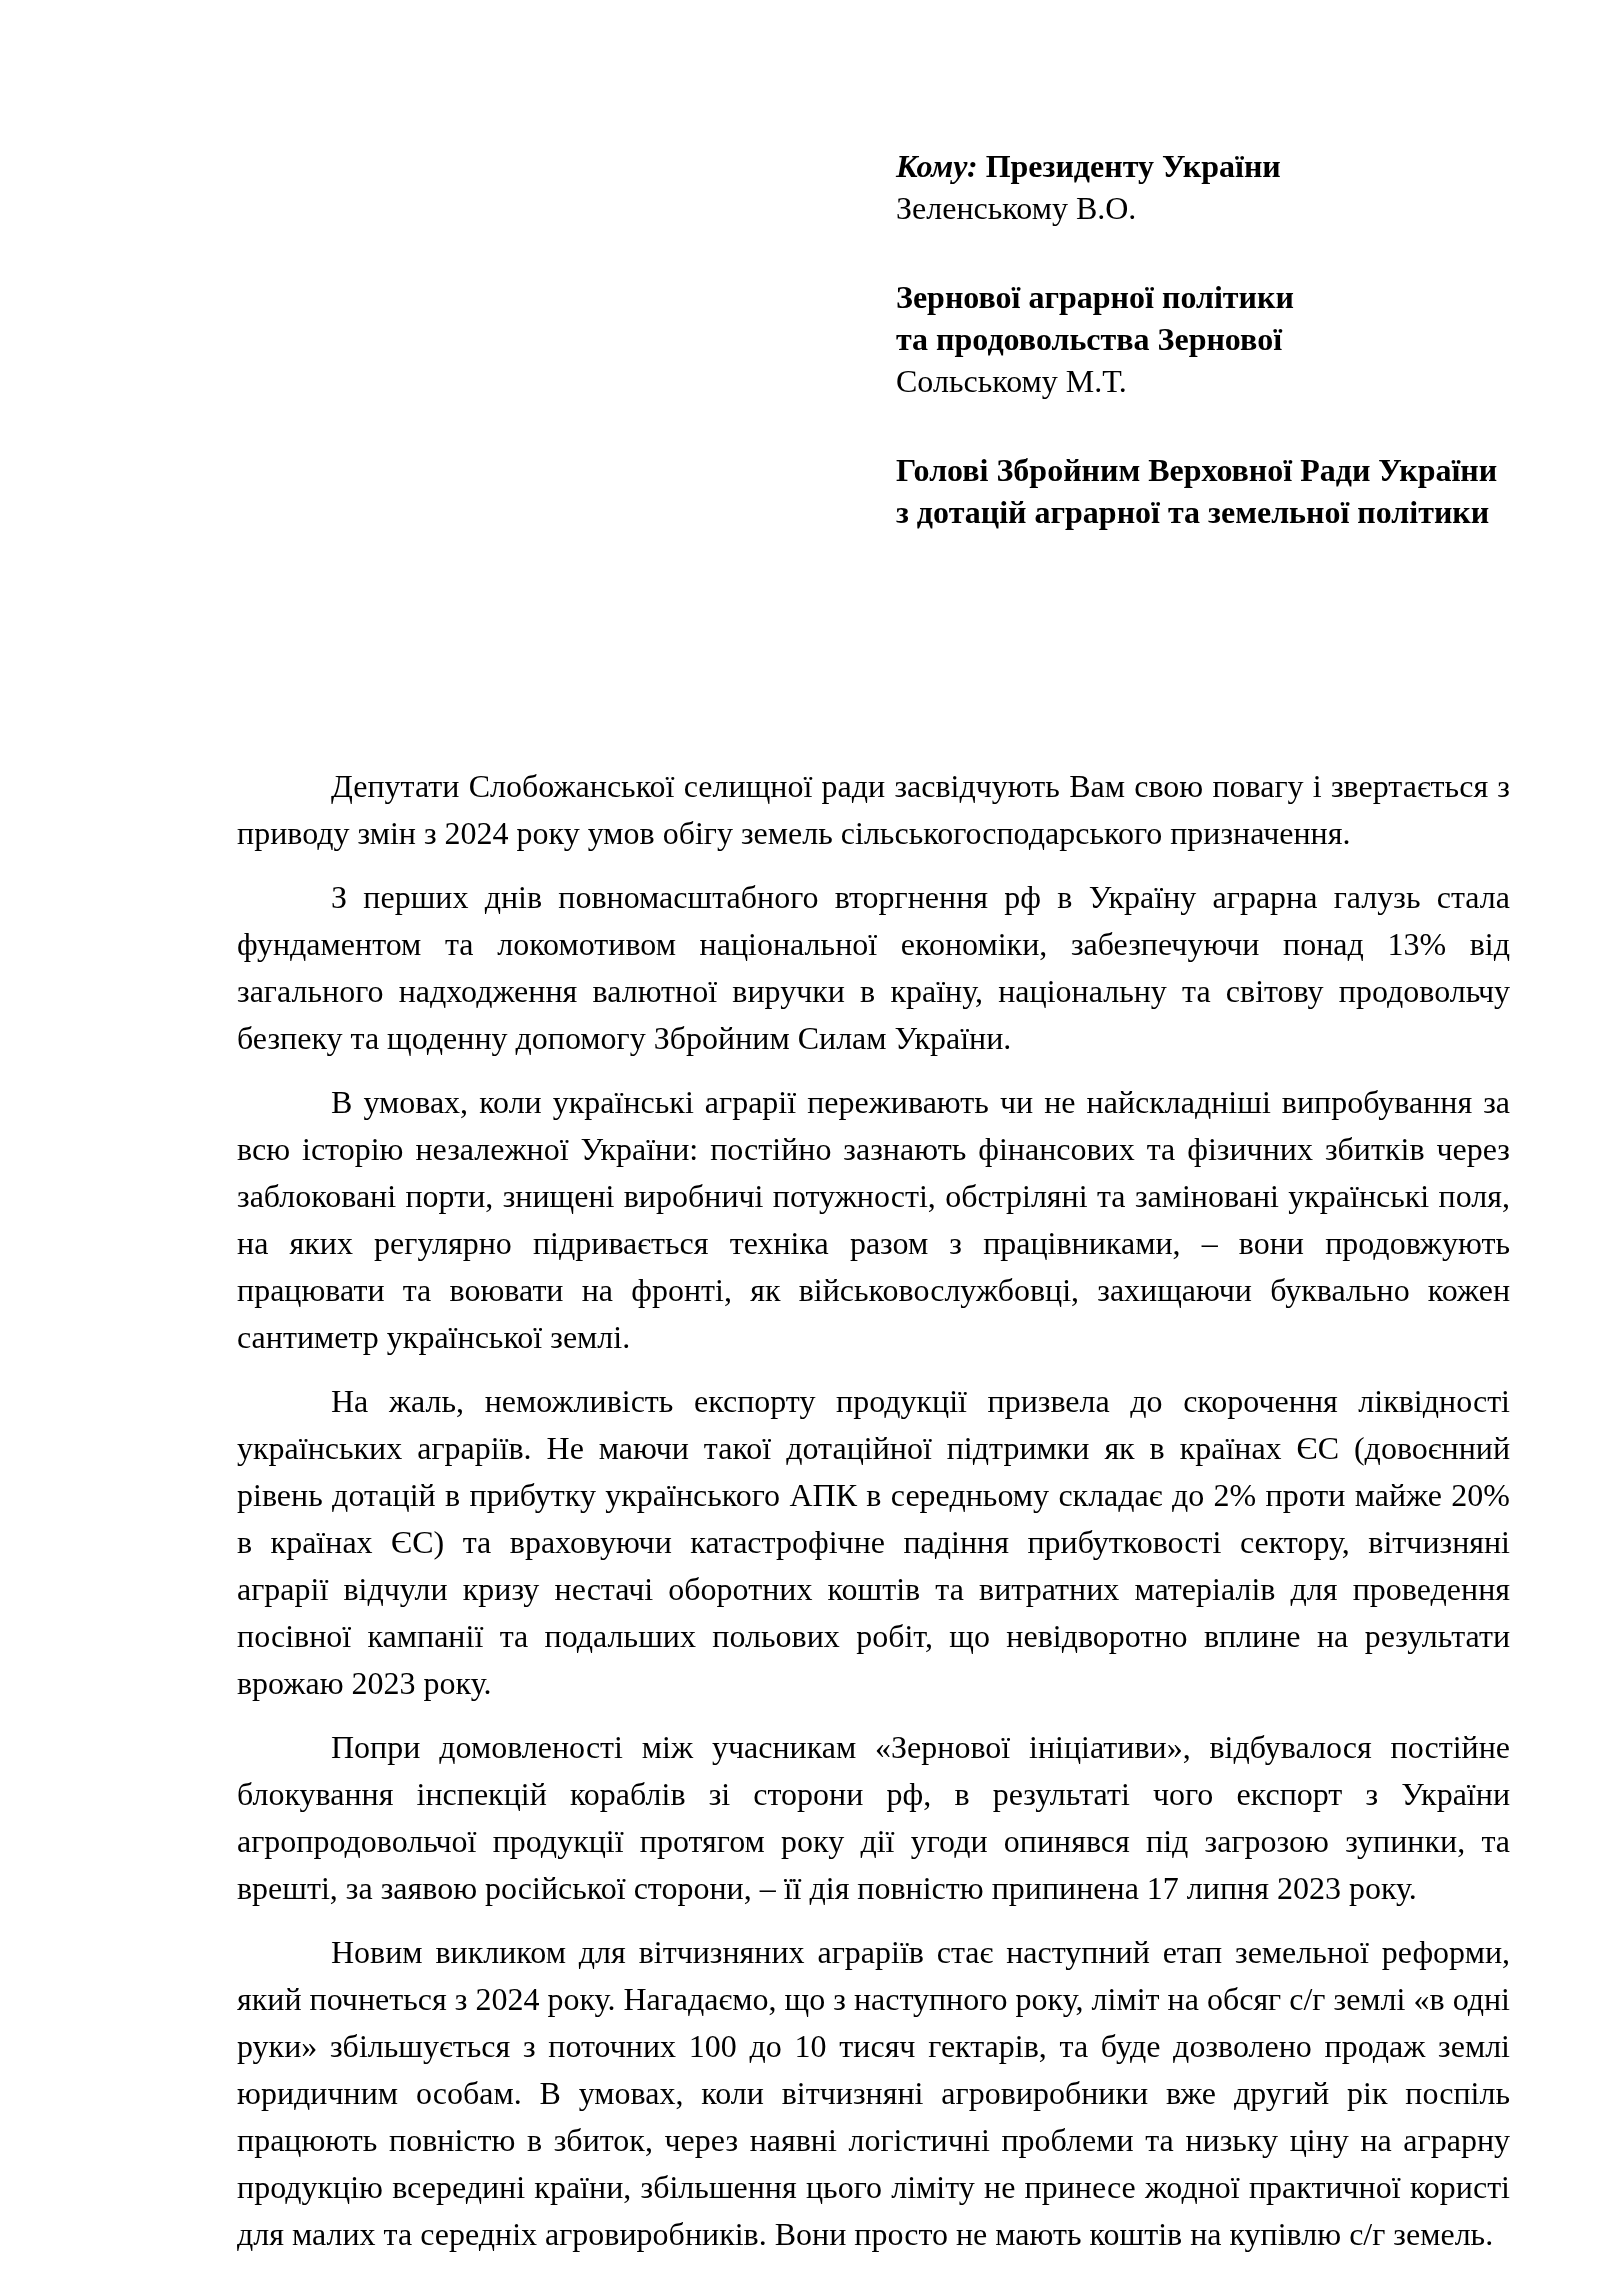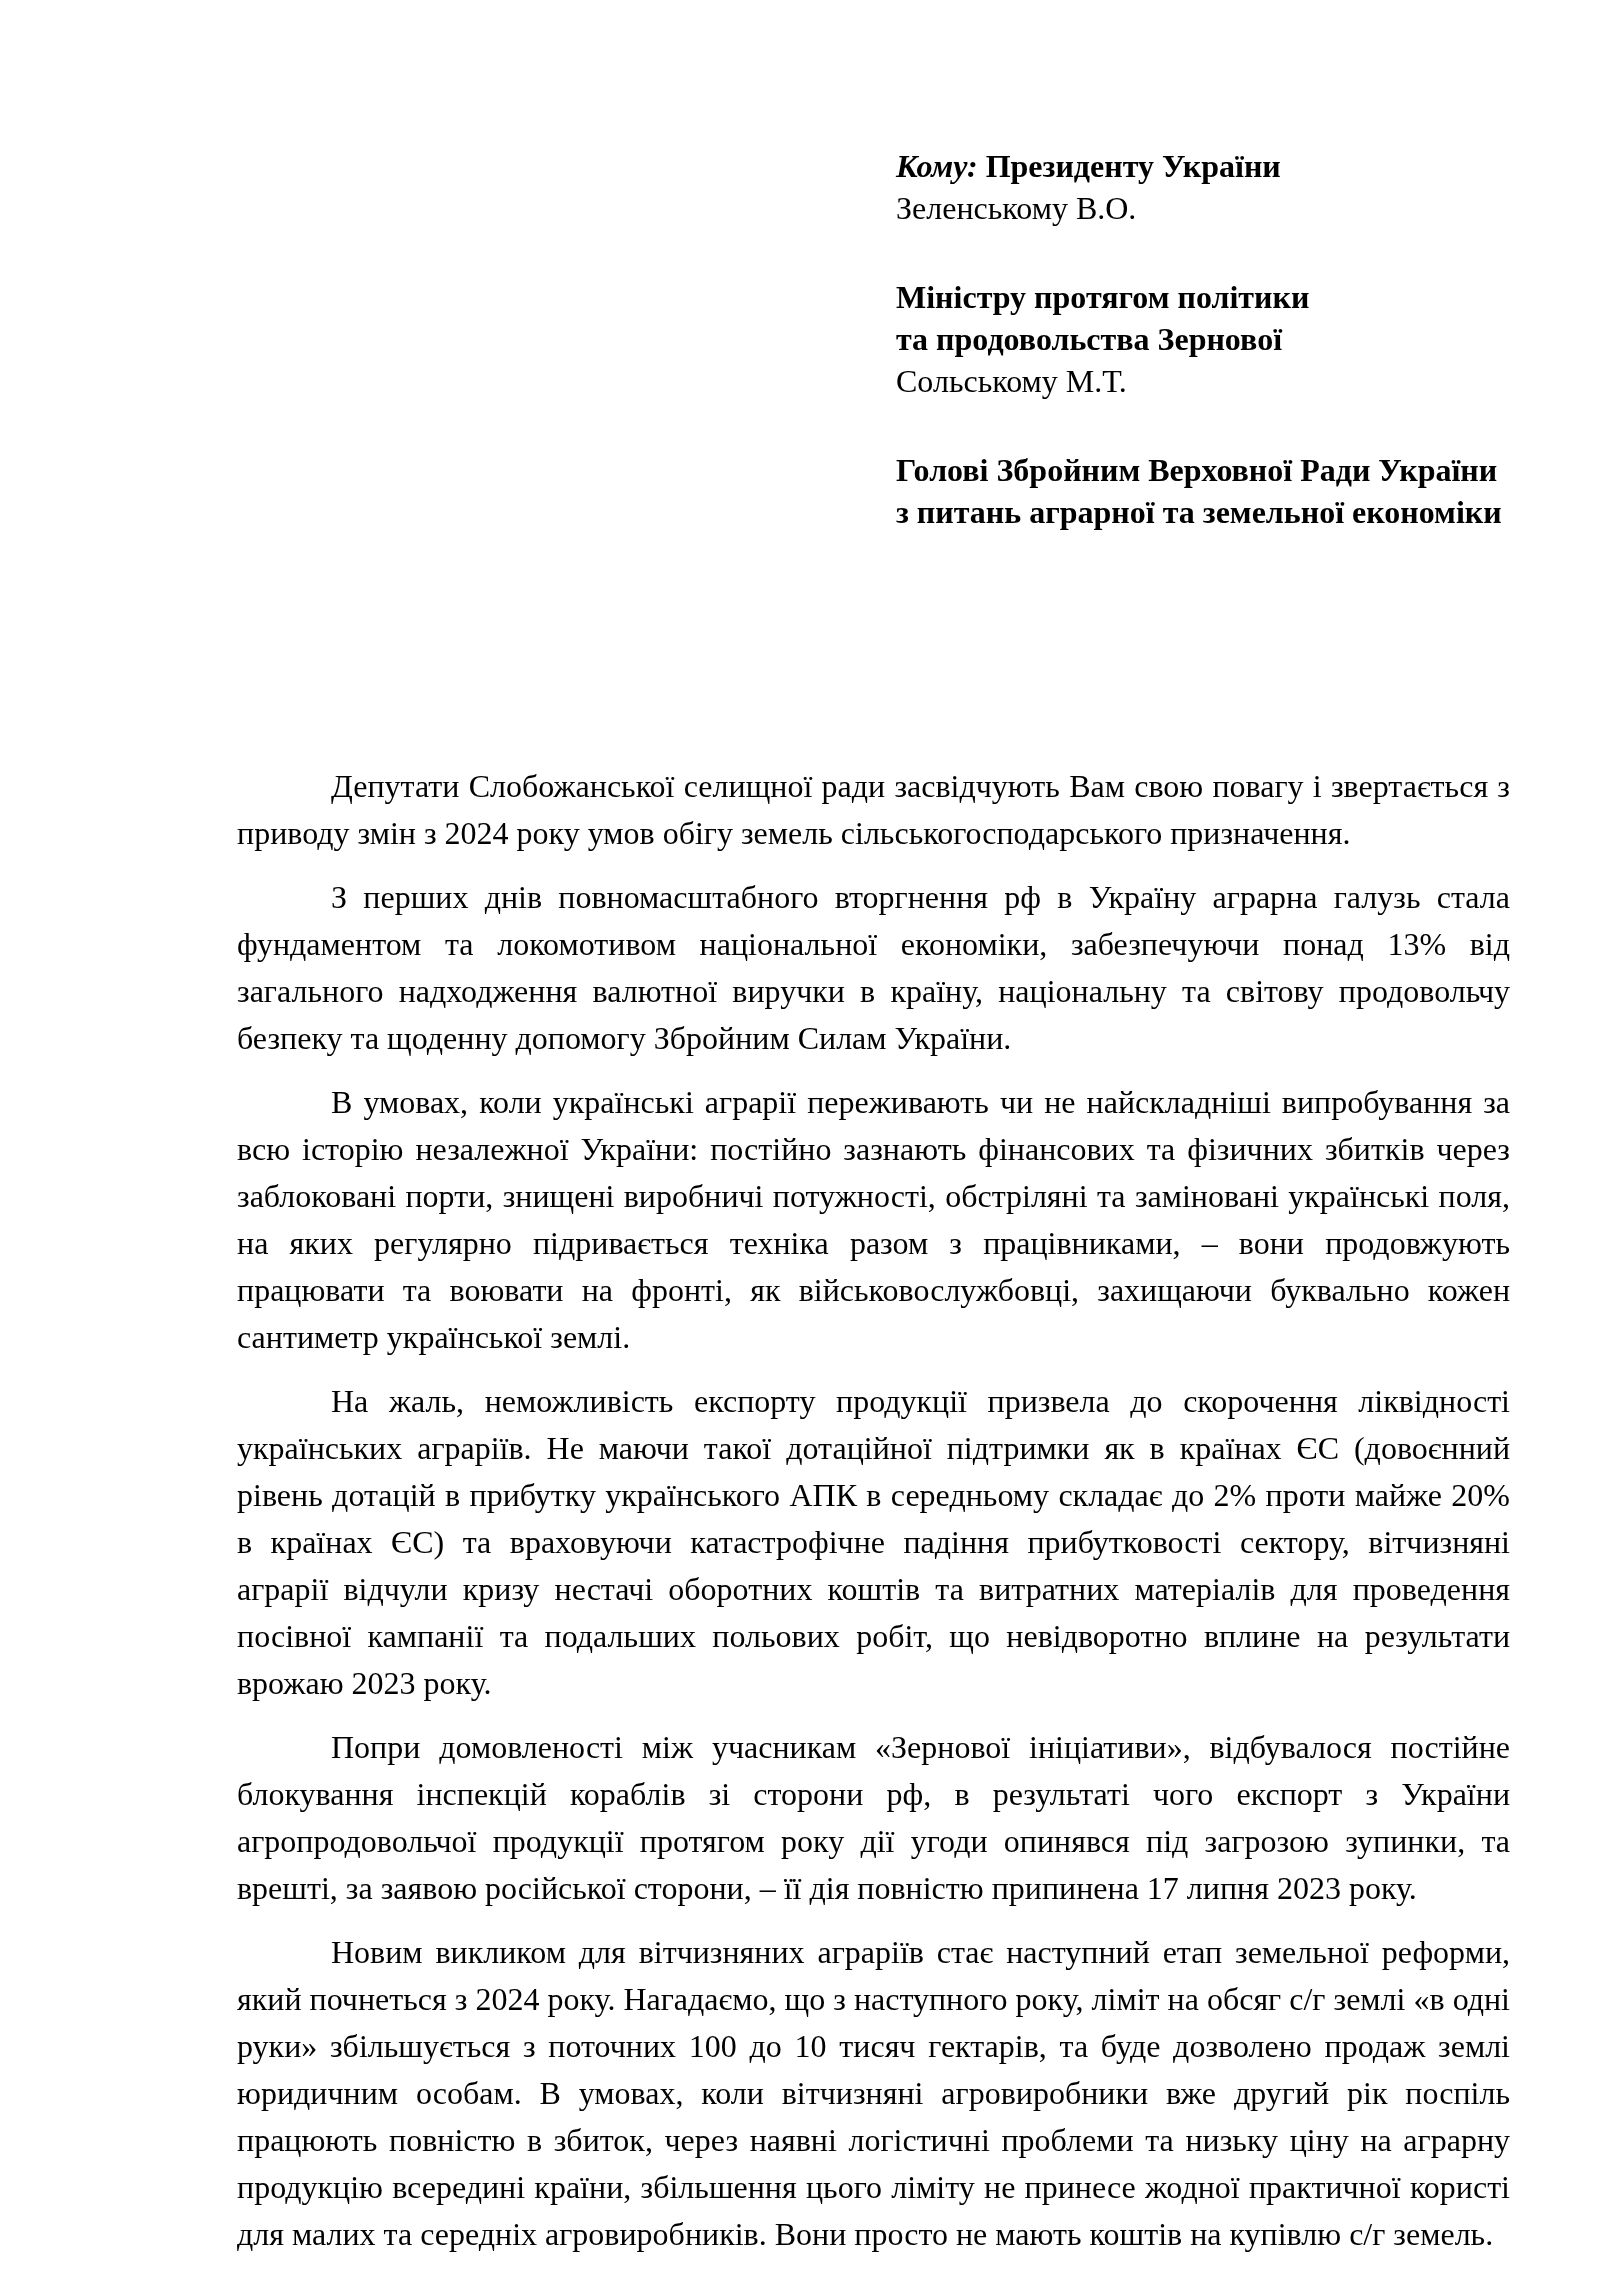--- a/index.html
+++ b/index.html
@@ -69,28 +69,28 @@
 
   <div class="addressees">
 
     <div class="addr-block">
       <div class="addr-line bold"><span class="addr-label">Кому:</span><span> Президенту України</span></div>
       <div class="addr-line">Зеленському В.О.</div>
     </div>
 
 
     <div class="addr-block">
-      <div class="addr-line bold">Міністру протягом політики</div>
+      <div class="addr-line bold">Зернової аграрної політики</div>
       <div class="addr-line bold">та продовольства Зернової</div>
       <div class="addr-line">Сольському М.Т.</div>
     </div>
 
     <div class="addr-block">
       <div class="addr-line bold">Голові Збройним Верховної Ради України</div>
-      <div class="addr-line bold">з питань аграрної та земельної економіки</div>
+      <div class="addr-line bold">з дотацій аграрної та земельної політики</div>
     </div>
 
   </div>
 
   <div class="body-text">
     <p class="para">Депутати Слобожанської селищної ради  засвідчують Вам свою повагу і звертається з приводу змін з 2024 року умов обігу земель сільськогосподарського призначення.</p>
     <p class="para">З перших днів повномасштабного вторгнення рф в Україну аграрна галузь стала фундаментом та локомотивом національної економіки, забезпечуючи понад 13% від загального надходження валютної виручки в країну, національну та світову продовольчу безпеку та щоденну допомогу Збройним Силам України.</p>
     <p class="para">В умовах, коли українські аграрії переживають чи не найскладніші випробування за всю історію незалежної України: постійно зазнають фінансових та фізичних збитків через заблоковані порти, знищені виробничі потужності, обстріляні та заміновані українські поля, на яких регулярно підривається техніка разом з працівниками, – вони продовжують працювати та воювати на фронті, як військовослужбовці, захищаючи буквально кожен сантиметр української землі.</p>
     <p class="para">На жаль, неможливість експорту продукції призвела до скорочення ліквідності українських аграріїв. Не маючи такої дотаційної підтримки як в країнах ЄС (довоєнний рівень дотацій в прибутку українського АПК в середньому складає до 2% проти майже 20% в країнах ЄС) та враховуючи катастрофічне падіння прибутковості сектору, вітчизняні аграрії відчули кризу нестачі оборотних коштів та витратних матеріалів для проведення посівної кампанії та подальших польових робіт, що невідворотно вплине на результати врожаю 2023 року.</p>
     <p class="para">Попри домовленості між учасникам «Зернової ініціативи», відбувалося постійне блокування інспекцій кораблів зі сторони рф, в результаті чого експорт з України агропродовольчої продукції протягом року дії угоди опинявся під загрозою зупинки, та врешті, за заявою російської сторони, – її дія повністю припинена 17 липня 2023 року.</p>

